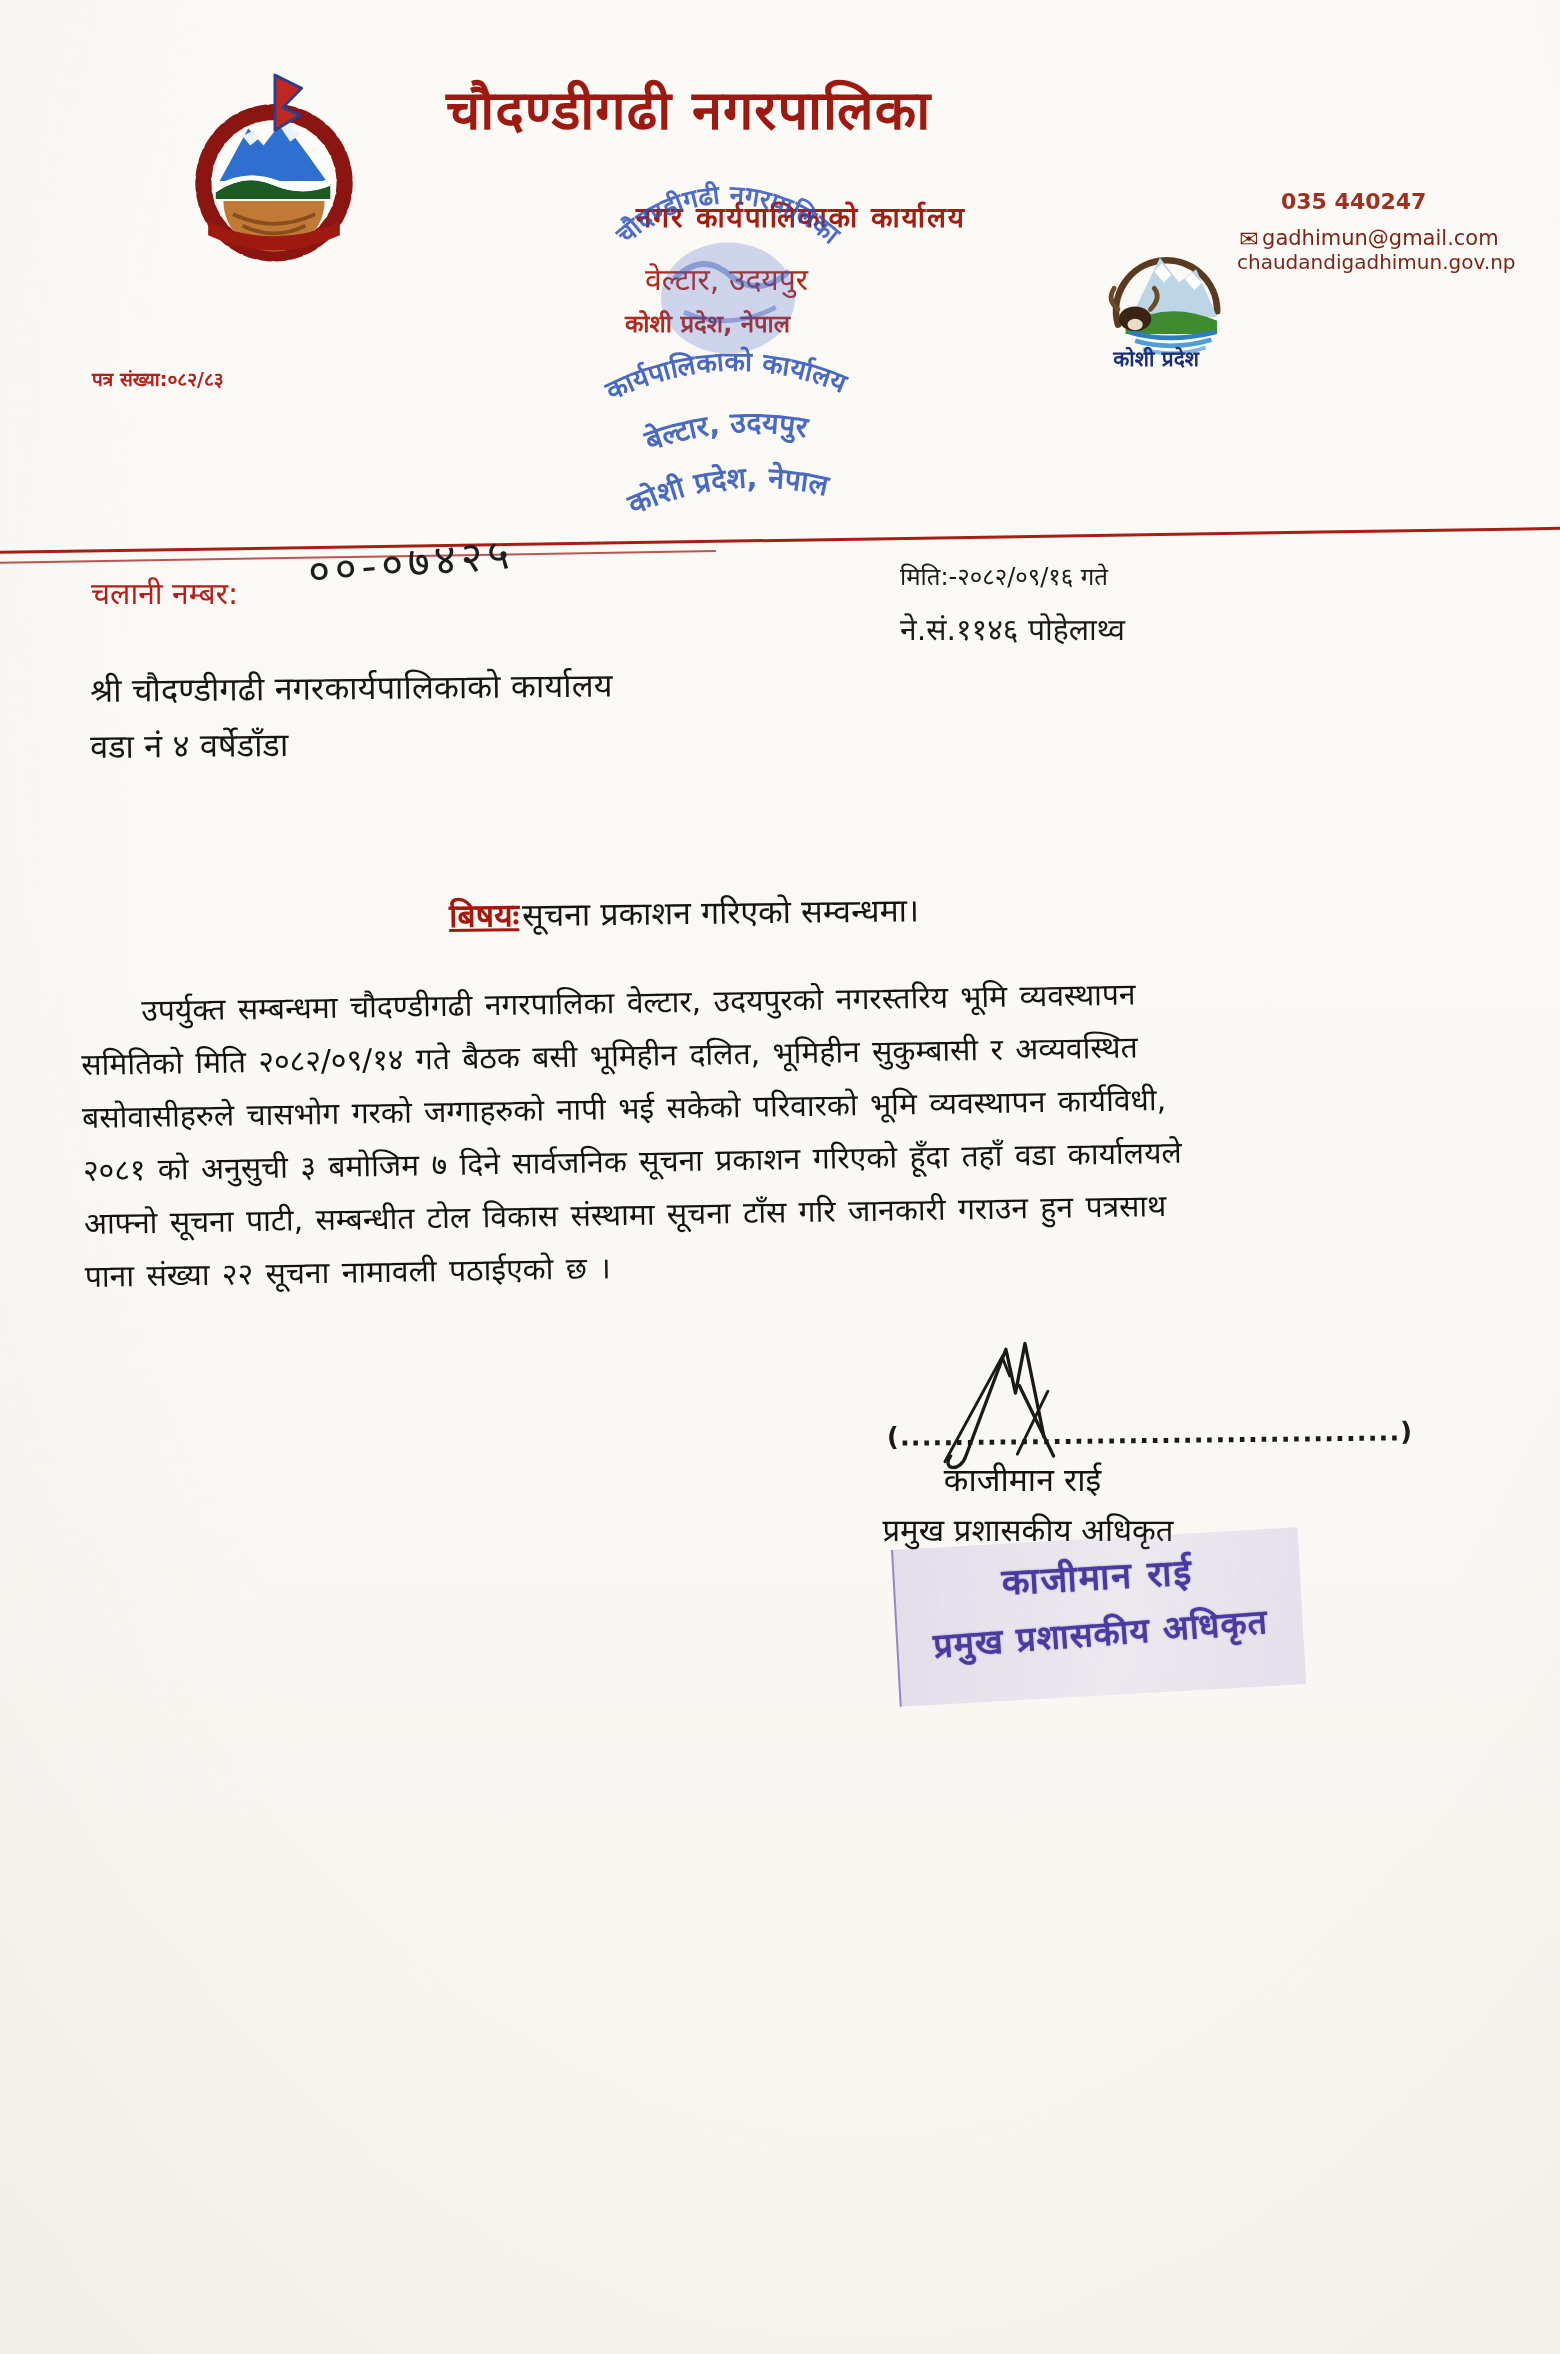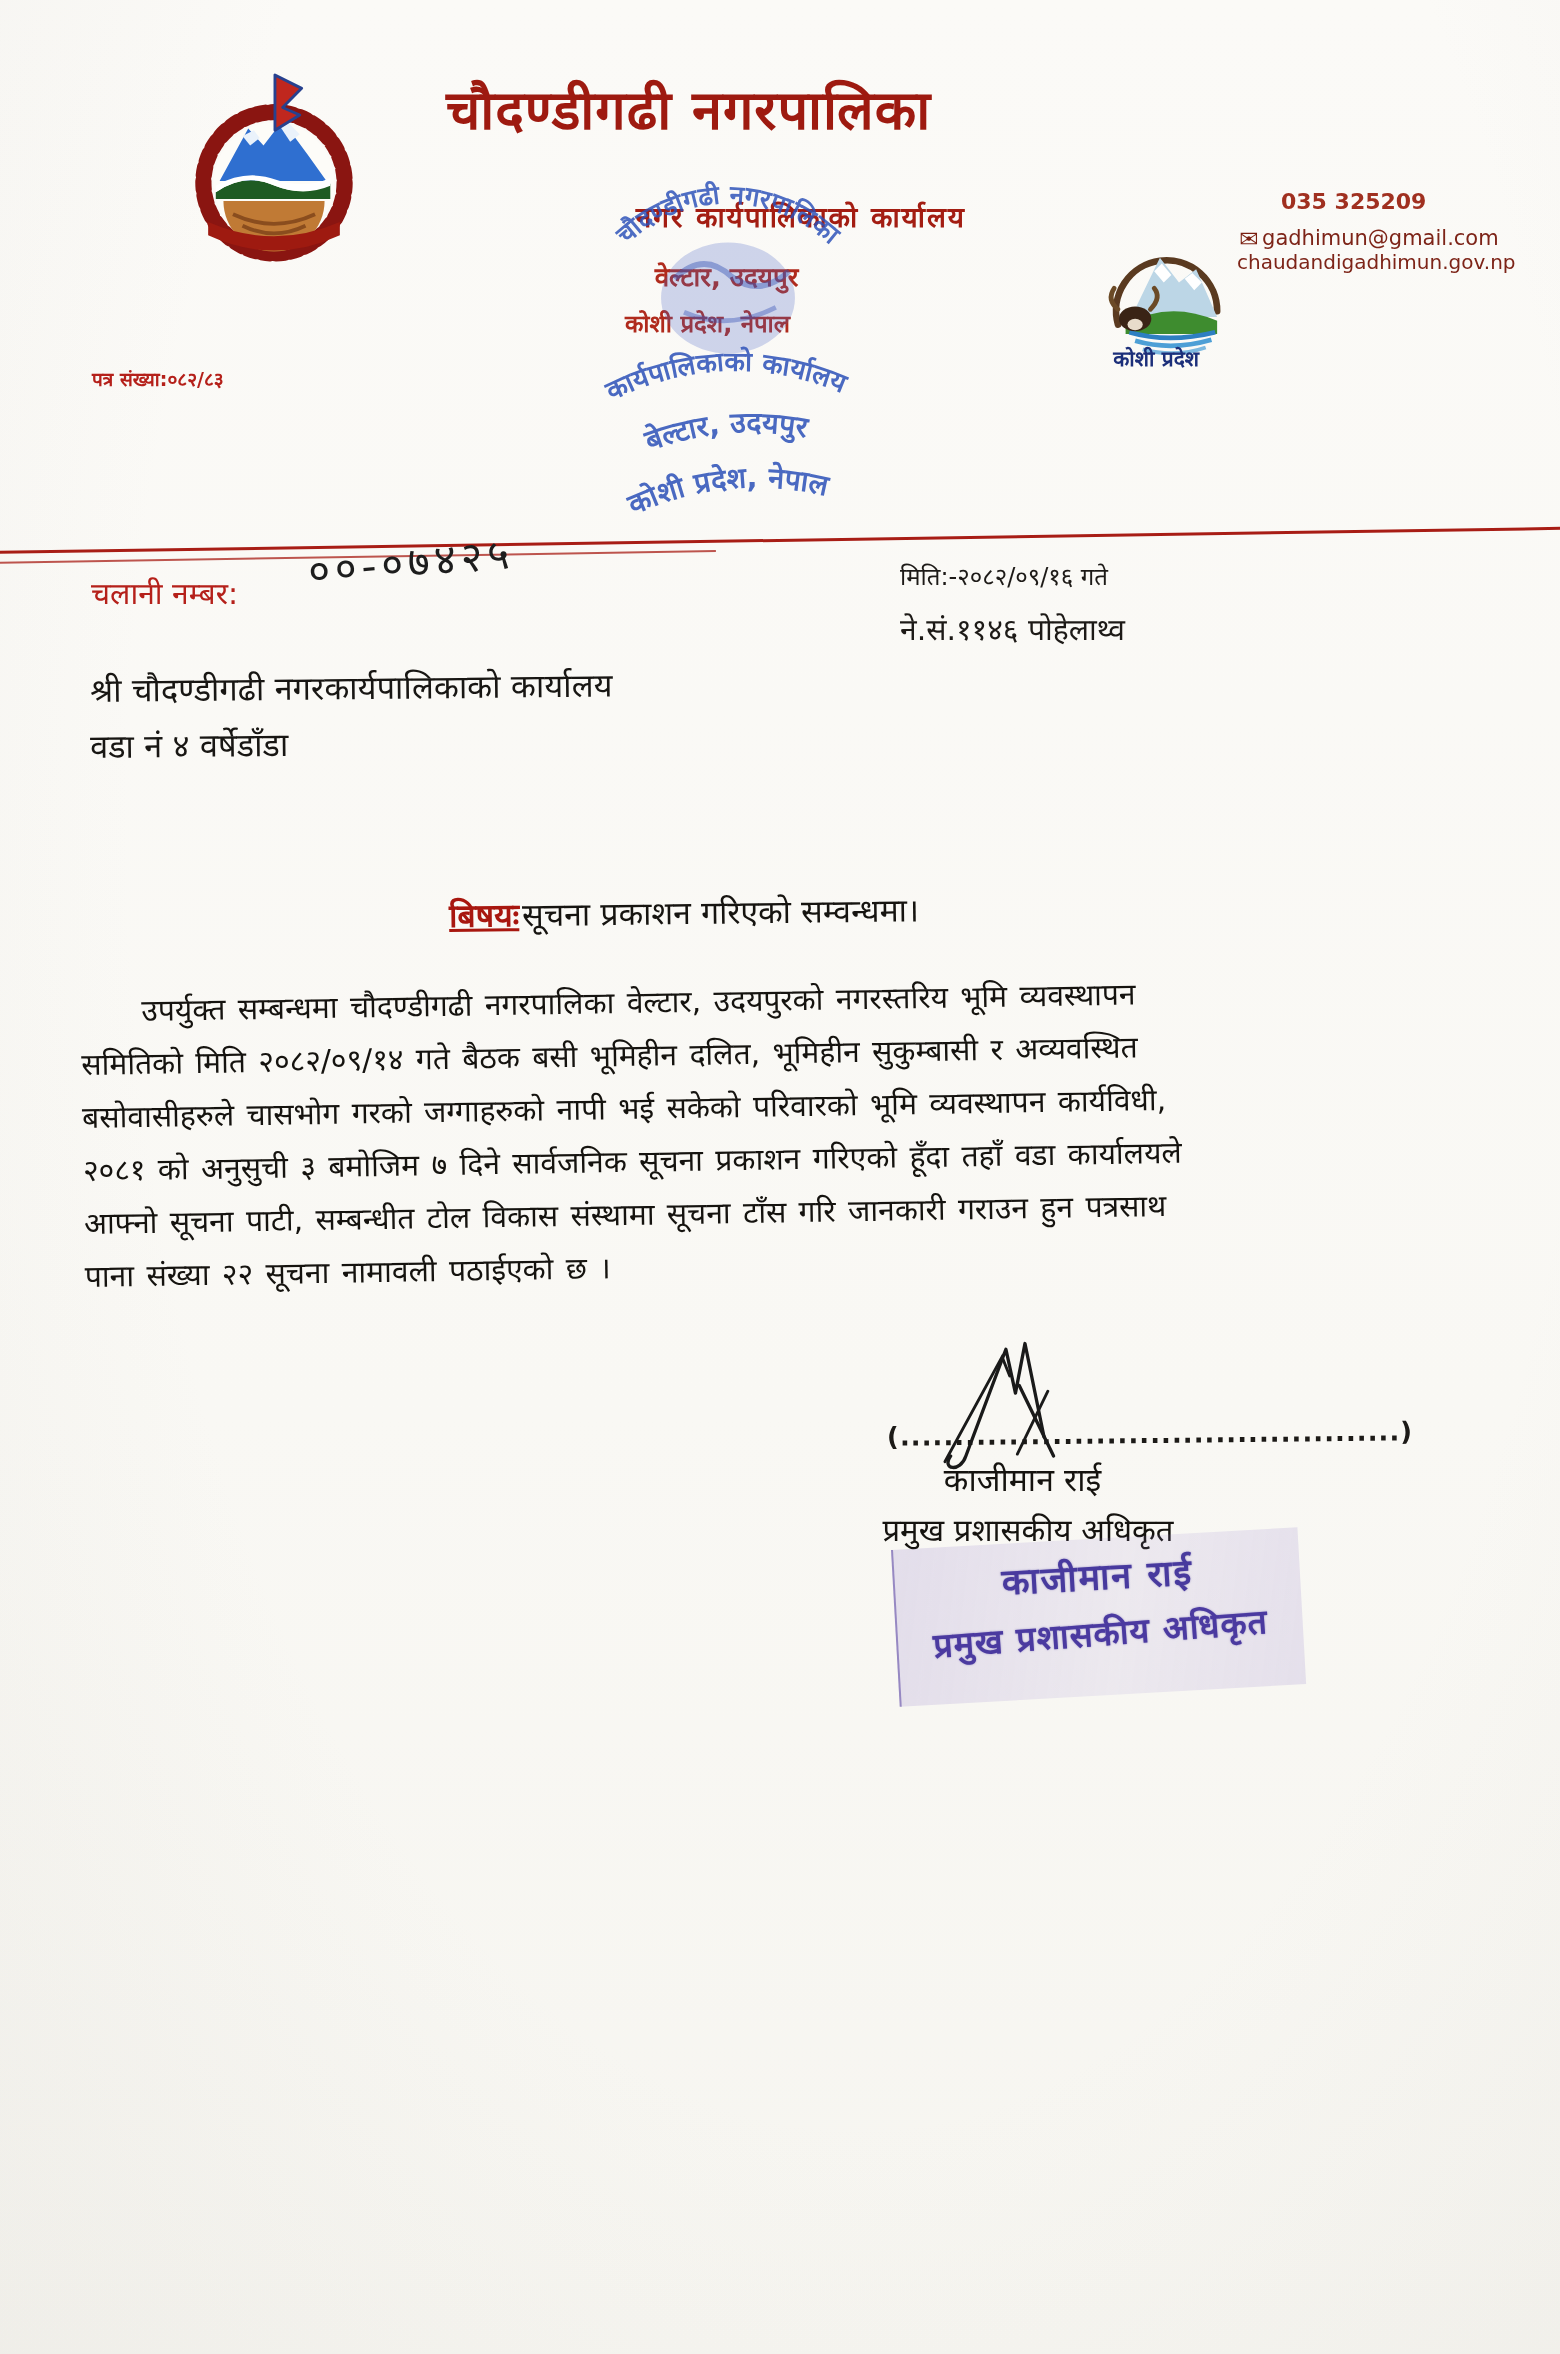--- a/index.html
+++ b/index.html
@@ -15,21 +15,21 @@
       radial-gradient(ellipse at 55% 35%, rgba(255,255,255,0) 60%, rgba(210,207,200,.18) 100%),
       linear-gradient(180deg,#fbfaf7 0%,#f9f8f4 60%,#f6f5f0 100%);
   }
   .abs{position:absolute;}
   
   .title{left:335px;top:71px;width:707px;text-align:center;
     font-size:54px;font-weight:bold;color:#9e1a10;letter-spacing:1px;}
   .subtitle{left:354px;top:197px;width:612px;text-align:right;
     font-size:28px;font-weight:bold;color:#a31d12;letter-spacing:1.9px;}
   .place-line{left:564px;top:258px;width:325px;text-align:center;
-    font-size:26px;font-weight:bold;color:#b02a1c;z-index:2;}
+    font-size:30px;font-weight:normal;color:#b02a1c;z-index:2;}
   .province-line{left:564px;top:306px;width:287px;text-align:center;
     font-size:24px;font-weight:bold;color:#b02a1c;z-index:2;}
   .phone{left:1281px;top:189px;width:210px;font-size:22px;font-weight:bold;color:#a03020;}
   .email-row{left:1239px;top:224px;width:287px;font-size:21px;color:#7d2418;}
   .email-icon{display:inline-block;color:#7a1f10;font-size:23px;margin-right:3.8px;transform:translateY(1.9px);}
   .website{left:1237px;top:250px;width:306px;font-size:20px;color:#7d2418;}
   
   .letter-no{left:92px;top:366px;font-size:19px;font-weight:bold;color:#b5201a;}
   .red-rule{left:-9.6px;top:551px;width:1587px;height:2.9px;background:#a81d15;
     transform:rotate(-0.88deg);transform-origin:0 50%;}
@@ -90,21 +90,21 @@
     <path d="M58,180 Q91,196 124,180" stroke="#8a4d1e" stroke-width="4" fill="none"></path>
     <path d="M22,176 Q91,206 160,176 L160,190 Q91,222 22,190 Z" fill="#9e1a10"></path>
     <path d="M92,22 L92,80 L118,64 L100,56 L120,36 Z" fill="#c0271e" stroke="#27418f" stroke-width="3" stroke-linejoin="round"></path>
   </svg>
 
   <div class="abs title">चौदण्डीगढी नगरपालिका</div>
   <div class="abs subtitle">नगर कार्यपालिकाको कार्यालय</div>
   <div class="abs place-line">वेल्टार, उदयपुर</div>
   <div class="abs province-line">कोशी प्रदेश, नेपाल</div>
 
-  <div class="abs phone">035 325209</div>
+  <div class="abs phone">035 440247</div>
   <div class="abs email-row">
     <span class="email-icon">✉</span><span>gadhimun@gmail.com</span>
   </div>
   <div class="abs website">chaudandigadhimun.gov.np</div>
 
   <svg class="abs koshi-svg" viewBox="0 0 150 152">
     <path d="M22,96 A53,53 0 1,1 126,82" fill="none" stroke="#5a3a20" stroke-width="7" stroke-linecap="round"></path>
     <polygon points="36,88 66,26 86,52 104,38 126,88" fill="#bcd6e6"></polygon>
     <polygon points="60,40 70,52 78,44 68,32" fill="#ffffff"></polygon>
     <polygon points="92,48 102,60 110,52 100,42" fill="#ffffff"></polygon>

